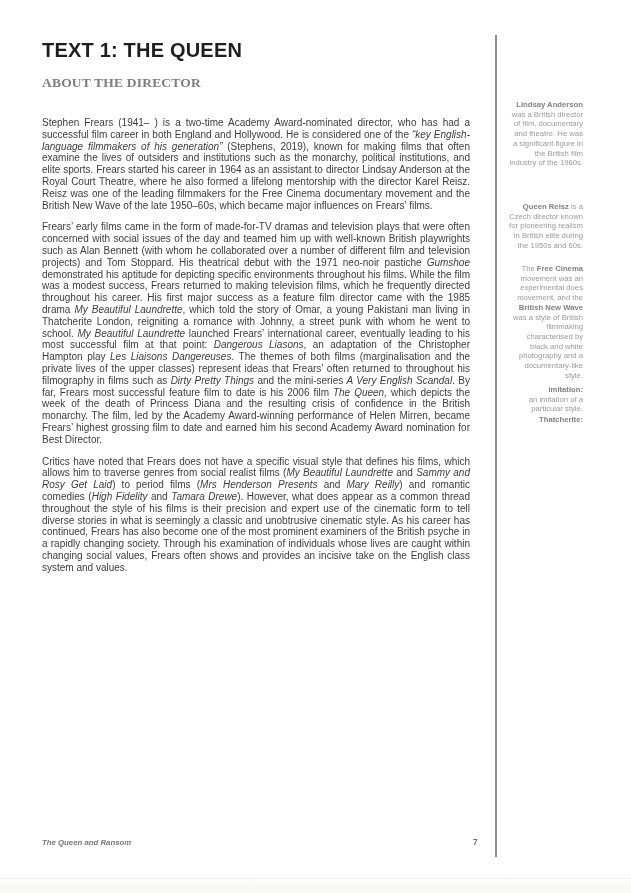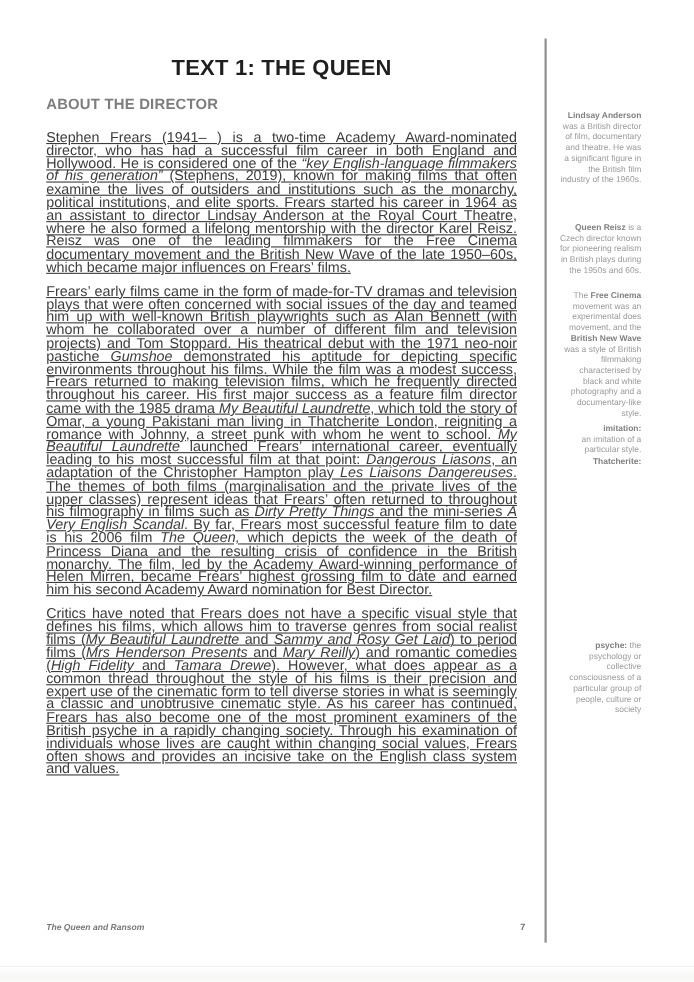--- a/index.html
+++ b/index.html
@@ -11,43 +11,42 @@
     font-family: "Liberation Sans", sans-serif;
     overflow: hidden;
   }
   .content {
     position: absolute;
     left: 42px;
     top: 40px;
     width: 428px;
   }
   .title {
-    margin: 12px 0 14px 0;
+    margin: 0 0 14px 0;
     font-size: 20px;
     line-height: 21px;
     font-weight: bold;
     color: #1e1e1e;
     letter-spacing: 0.2px;
-    text-align: center;
   }
   .section-heading {
-    margin: 0 0 17px 0;
+    margin: 0 0 27px 0;
     font-size: 13.5px;
     line-height: 15px;
     font-weight: bold;
     color: #7d7d7d;
     letter-spacing: 0.2px;
+    font-family: Liberation Serif, serif;
   }
   .body-para {
     margin: 0 0 10px 0;
-    font-size: 13px;
+    font-size: 10px;
     line-height: 11.8px;
     color: #3c3c3c;
     text-align: justify;
-    text-decoration: underline;
   }
   .it { font-style: italic; }
   .bd { font-weight: bold; }
   .divider {
     position: absolute;
     left: 495px;
     top: 35px;
     width: 2px;
     height: 822px;
     background: #8f8f8f;
@@ -106,25 +105,24 @@
     <h2 class="section-heading">ABOUT THE DIRECTOR</h2>
     <p class="body-para"><span>Stephen Frears (1941– ) is a two-time Academy Award-nominated director, who has had a successful film career in both England and Hollywood. He is considered one of the </span><span class="it">“key English-language filmmakers of his generation”</span><span> (Stephens, 2019), known for making films that often examine the lives of outsiders and institutions such as the monarchy, political institutions, and elite sports. Frears started his career in 1964 as an assistant to director Lindsay Anderson at the Royal Court Theatre, where he also formed a lifelong mentorship with the director Karel Reisz. Reisz was one of the leading filmmakers for the Free Cinema documentary movement and the British New Wave of the late 1950–60s, which became major influences on Frears’ films.</span></p>
     <p class="body-para"><span>Frears’ early films came in the form of made-for-TV dramas and television plays that were often concerned with social issues of the day and teamed him up with well-known British playwrights such as Alan Bennett (with whom he collaborated over a number of different film and television projects) and Tom Stoppard. His theatrical debut with the 1971 neo-noir pastiche </span><span class="it">Gumshoe</span><span> demonstrated his aptitude for depicting specific environments throughout his films. While the film was a modest success, Frears returned to making television films, which he frequently directed throughout his career. His first major success as a feature film director came with the 1985 drama </span><span class="it">My Beautiful Laundrette</span><span>, which told the story of Omar, a young Pakistani man living in Thatcherite London, reigniting a romance with Johnny, a street punk with whom he went to school. </span><span class="it">My Beautiful Laundrette</span><span> launched Frears’ international career, eventually leading to his most successful film at that point: </span><span class="it">Dangerous Liasons</span><span>, an adaptation of the Christopher Hampton play </span><span class="it">Les Liaisons Dangereuses</span><span>. The themes of both films (marginalisation and the private lives of the upper classes) represent ideas that Frears’ often returned to throughout his filmography in films such as </span><span class="it">Dirty Pretty Things</span><span> and the mini-series </span><span class="it">A Very English Scandal</span><span>. By far, Frears most successful feature film to date is his 2006 film </span><span class="it">The Queen,</span><span> which depicts the week of the death of Princess Diana and the resulting crisis of confidence in the British monarchy. The film, led by the Academy Award-winning performance of Helen Mirren, became Frears’ highest grossing film to date and earned him his second Academy Award nomination for Best Director.</span></p>
     <p class="body-para"><span>Critics have noted that Frears does not have a specific visual style that defines his films, which allows him to traverse genres from social realist films (</span><span class="it">My Beautiful Laundrette</span><span> and </span><span class="it">Sammy and Rosy Get Laid</span><span>) to period films (</span><span class="it">Mrs Henderson Presents</span><span> and </span><span class="it">Mary Reilly</span><span>) and romantic comedies (</span><span class="it">High Fidelity</span><span> and </span><span class="it">Tamara Drewe</span><span>). However, what does appear as a common thread throughout the style of his films is their precision and expert use of the cinematic form to tell diverse stories in what is seemingly a classic and unobtrusive cinematic style. As his career has continued, Frears has also become one of the most prominent examiners of the British psyche in a rapidly changing society. Through his examination of individuals whose lives are caught within changing social values, Frears often shows and provides an incisive take on the English class system and values.</span></p>
   </div>
 
   <div class="divider"></div>
 
   <aside class="margin-notes">
     <div class="note" style="top:100px"><span class="bd">Lindsay Anderson</span><span> was a British director of film, documentary and theatre. He was a significant figure in the British film industry of the 1960s.</span></div>
-    <div class="note" style="top:202px"><span class="bd">Queen Reisz</span><span> is a Czech director known for pioneering realism in British plays during the 1950s and 60s.</span></div>
+    <div class="note" style="top:202px"><span class="bd">Queen Reisz</span><span> is a Czech director known for pioneering realism in British elite during the 1950s and 60s.</span></div>
     <div class="note" style="top:264px"><span>The </span><span class="bd">Free Cinema</span><span> movement was an experimental does movement, and the </span><span class="bd">British New Wave</span><span> was a style of British filmmaking characterised by black and white photography and a documentary-like style.</span></div>
     <div class="note" style="top:385px"><span class="bd">imitation:</span><br><span>an imitation of a particular style.</span></div>
     <div class="note" style="top:415px"><span class="bd">Thatcherite:</span><br></div>
-    <div class="note" style="top:582px"><span class="bd">psyche:</span><span> the psychology or collective consciousness of a particular group of people, culture or society</span></div>
   </aside>
 
   <div class="footer-book">The Queen and Ransom</div>
   <div class="footer-page">7</div>
 
   <div class="bottom-edge"></div>
 
 </div>
 
 </body></html>

